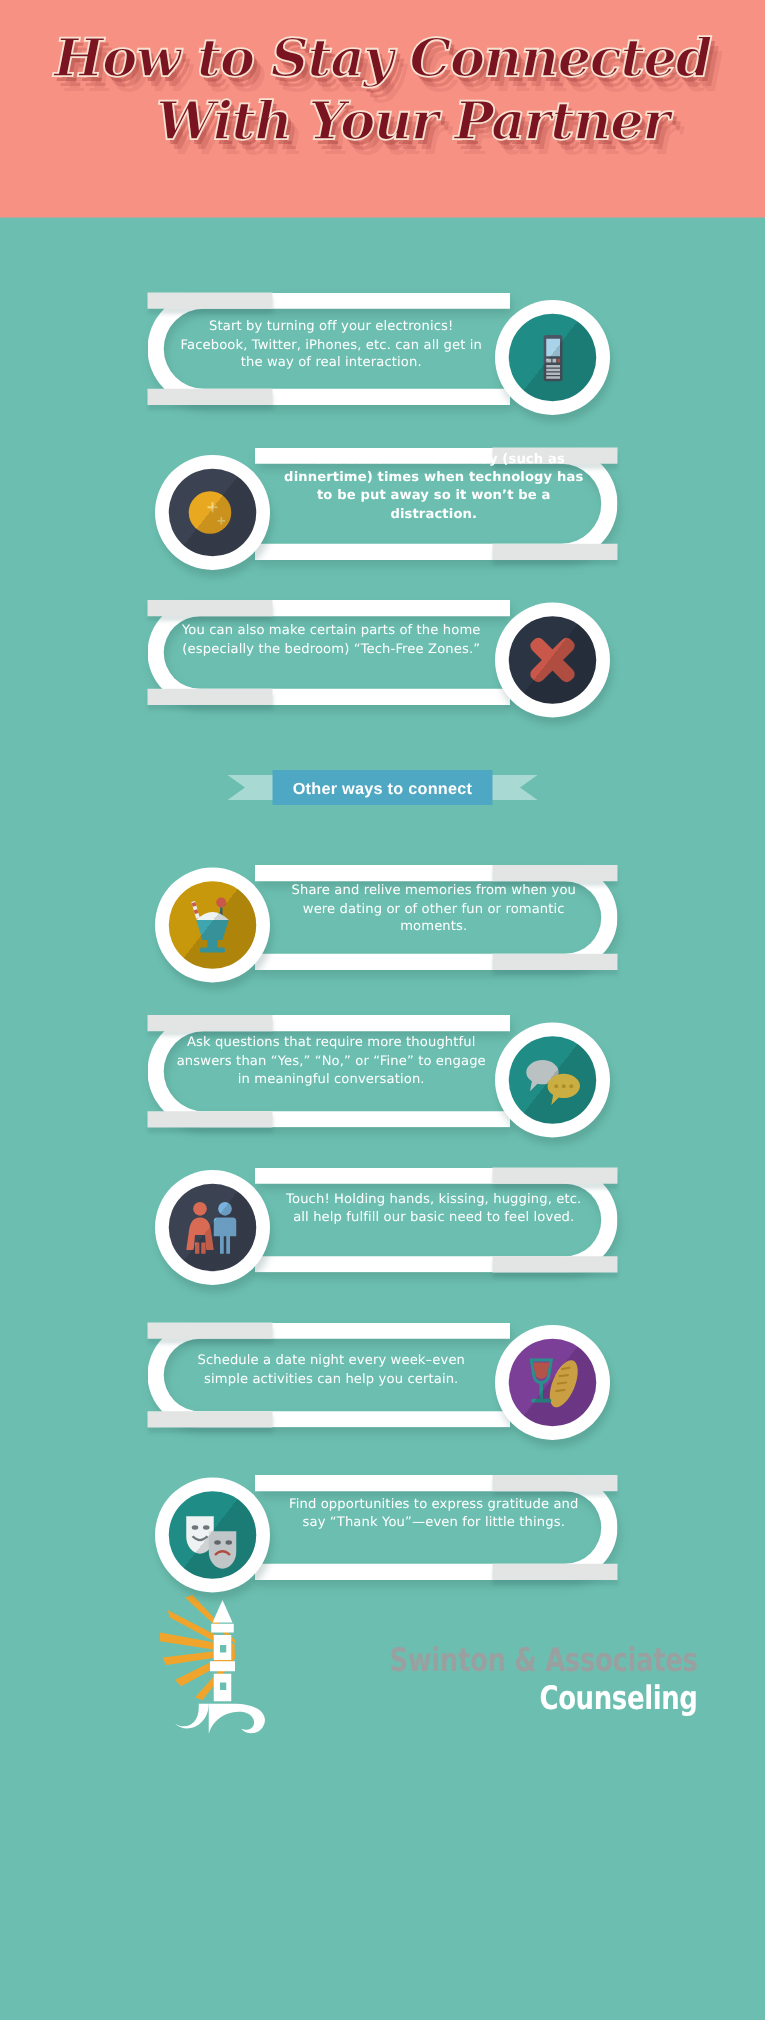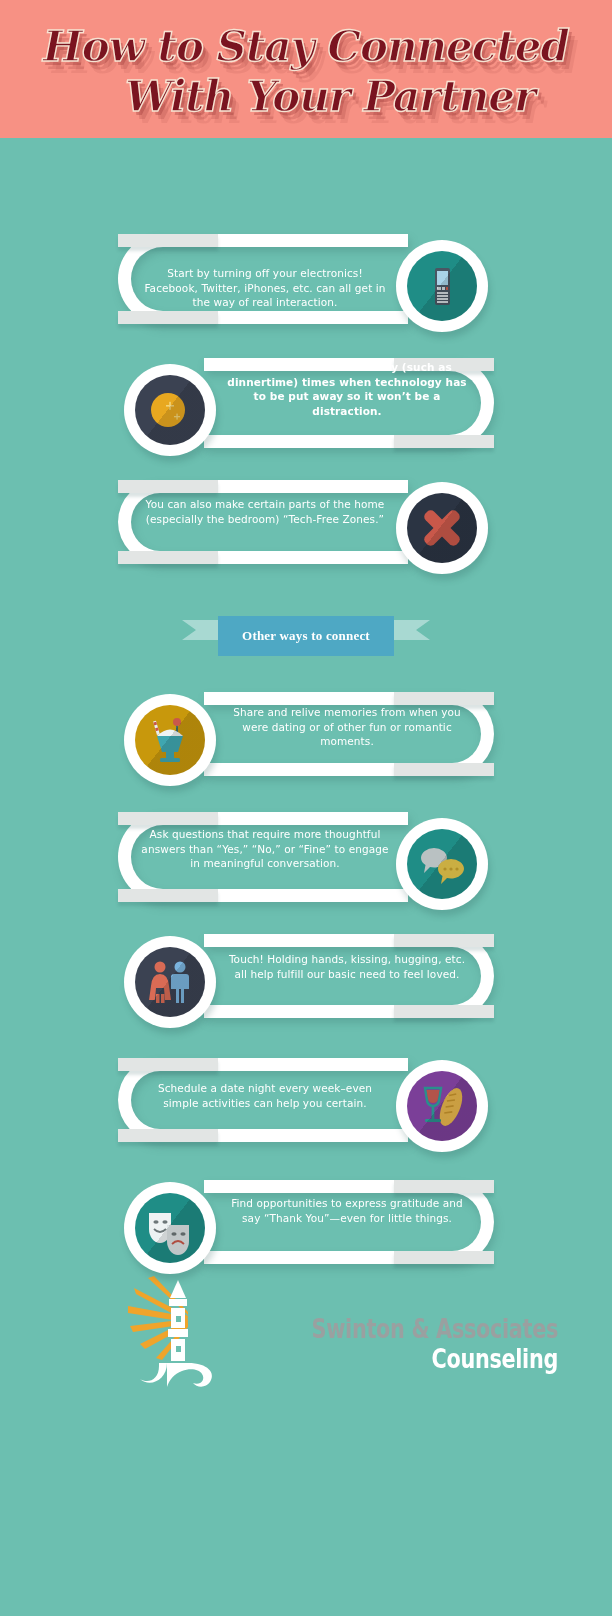--- a/index.html
+++ b/index.html
@@ -7,21 +7,21 @@
   html,body { width:612px; }
   body {
     font-family:"Liberation Sans", sans-serif;
     background:#6cbfb0;
     width:612px; height:1616px;
     position:relative; overflow:hidden;
   }
 
   
   .header {
-    position:absolute; left:0; top:0; width:612px; height:138px;
+    position:absolute; left:0; top:0; width:612px; height:174px;
     background:#f79184;
     overflow:hidden;
   }
   .title {
     position:absolute; left:0; top:22px; width:612px;
     text-align:center;
     font-family:"DejaVu Serif", serif;
     font-style:italic;
     font-weight:bold;
     font-size:42px;
@@ -95,25 +95,25 @@
 
   
   .banner-wrap { position:absolute; left:0; width:612px; }
   .ribbon-tail {
     position:absolute; top:8px; width:48px; height:20px;
     background:#a8d9d2;
   }
   .ribbon-tail.left  { clip-path:polygon(0 0,100% 0,100% 100%,0 100%,14px 50%); }
   .ribbon-tail.right { clip-path:polygon(0 0,100% 0,calc(100% - 14px) 50%,100% 100%,0 100%); }
   .ribbon-mid {
-    position:absolute; height:40px;
+    position:absolute; height:28px;
     background:#4ea8c4;
     display:flex; align-items:center; justify-content:center;
     color:#ffffff;
-    font-family:Liberation Serif, serif;
+    font-family:Liberation Sans, sans-serif;
     font-weight:bold;
     font-size:13px;
     letter-spacing:.2px;
   }
 
   
   .logo { position:absolute; left:0; top:1268px; width:568px; height:130px; }
   .logo-mark { position:absolute; left:126px; top:4px; }
   .logo-line1 {
     position:absolute; left:228px; top:46px; width:330px;
@@ -177,21 +177,21 @@
         <g fill="#cfd6da">
           <rect x="30" y="41" width="11" height="2"></rect>
               <rect x="30" y="44" width="11" height="2"></rect>
           <rect x="30" y="47" width="11" height="2"></rect>
               <rect x="30" y="50" width="11" height="2"></rect>
         </g>
       </svg>
           <div class="shade"></div>
         </div>
       </div>
-      <div class="rowtext" style="top: 266px; left: 140px; width: 250px;">Start by turning off your electronics! Facebook, Twitter, iPhones, etc. can all get in the way of real interaction.</div>
+      <div class="rowtext" style="top: 254px; left: 140px; width: 250px;">Start by turning off your electronics! Facebook, Twitter, iPhones, etc. can all get in the way of real interaction.</div>
     </div>
     <div class="row" style="top: 0px;">
       <div class="bracket left-open" style="top: 358px; height: 90px; left: 204px; width: 290px;"></div>
       <div class="tail" style="top: 358px; width: 100px; left: 394px;"></div>
       <div class="tail" style="top: 435px; width: 100px; left: 394px;"></div>
       <div class="ring" style="top: 364px; left: 124px;">
         <div class="disc" style="background: rgb(59, 66, 82);">
       <svg width="70" height="70" viewBox="0 0 70 70">
         <circle cx="33" cy="35" r="17" fill="#e8a820"></circle>
         <path d="M40,19 a17,17 0 0 0 0,32 a17,17 0 0 1 0,-32" fill="#f0c24a"></path>

